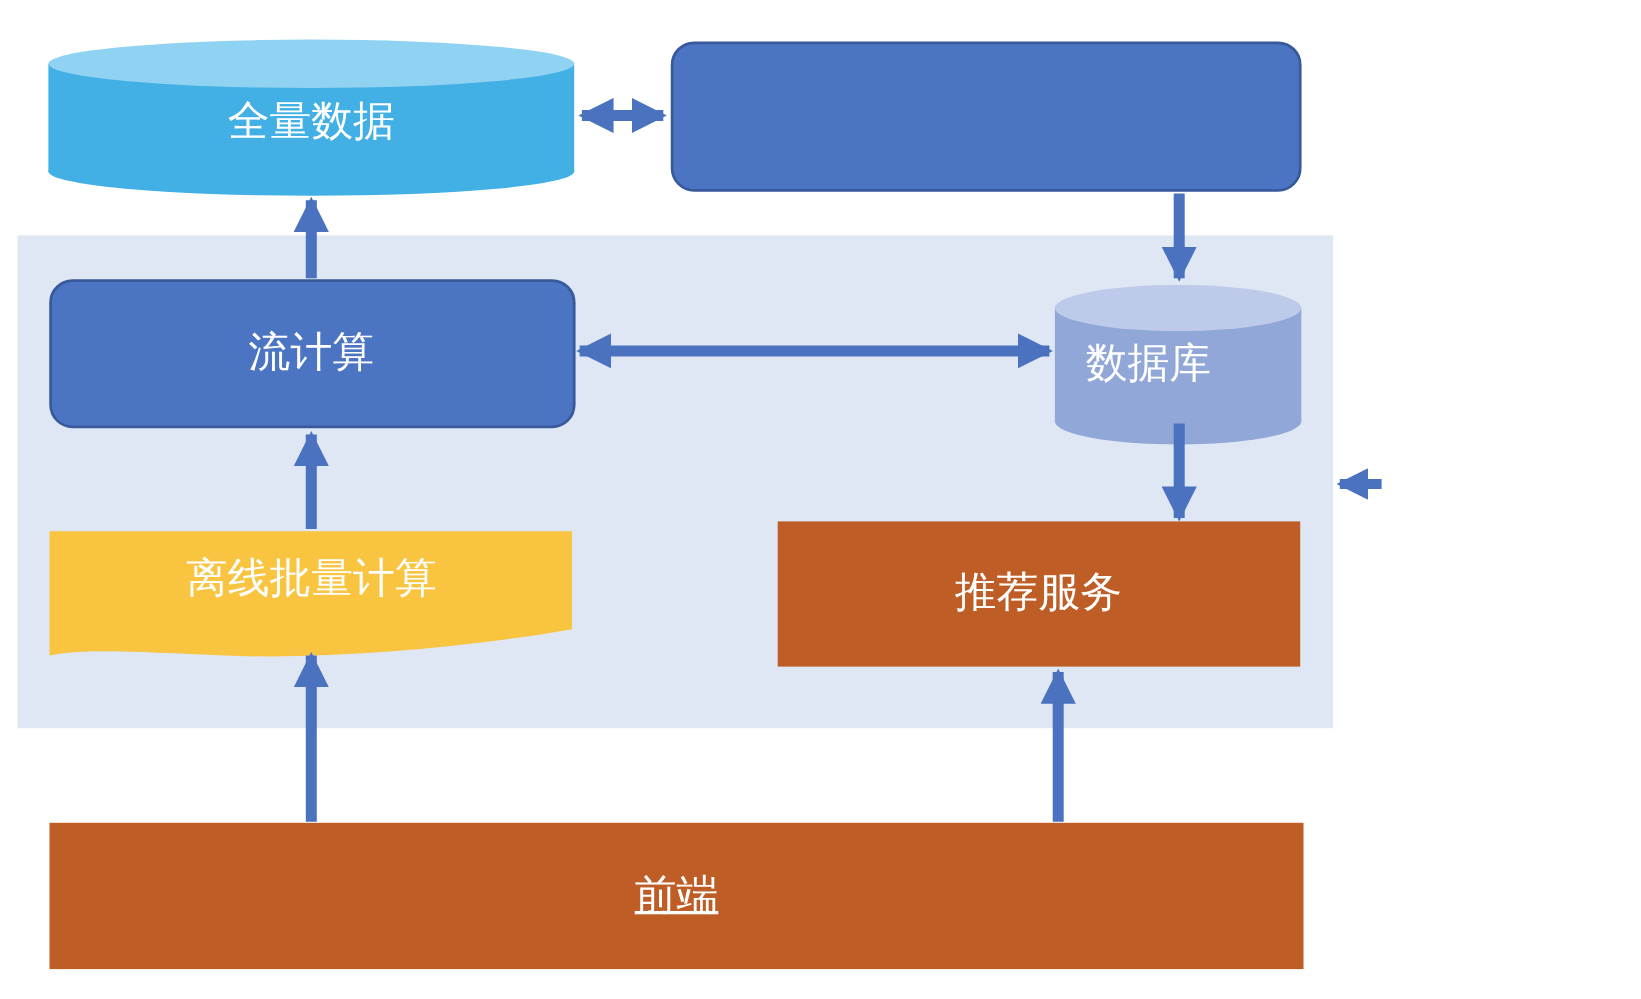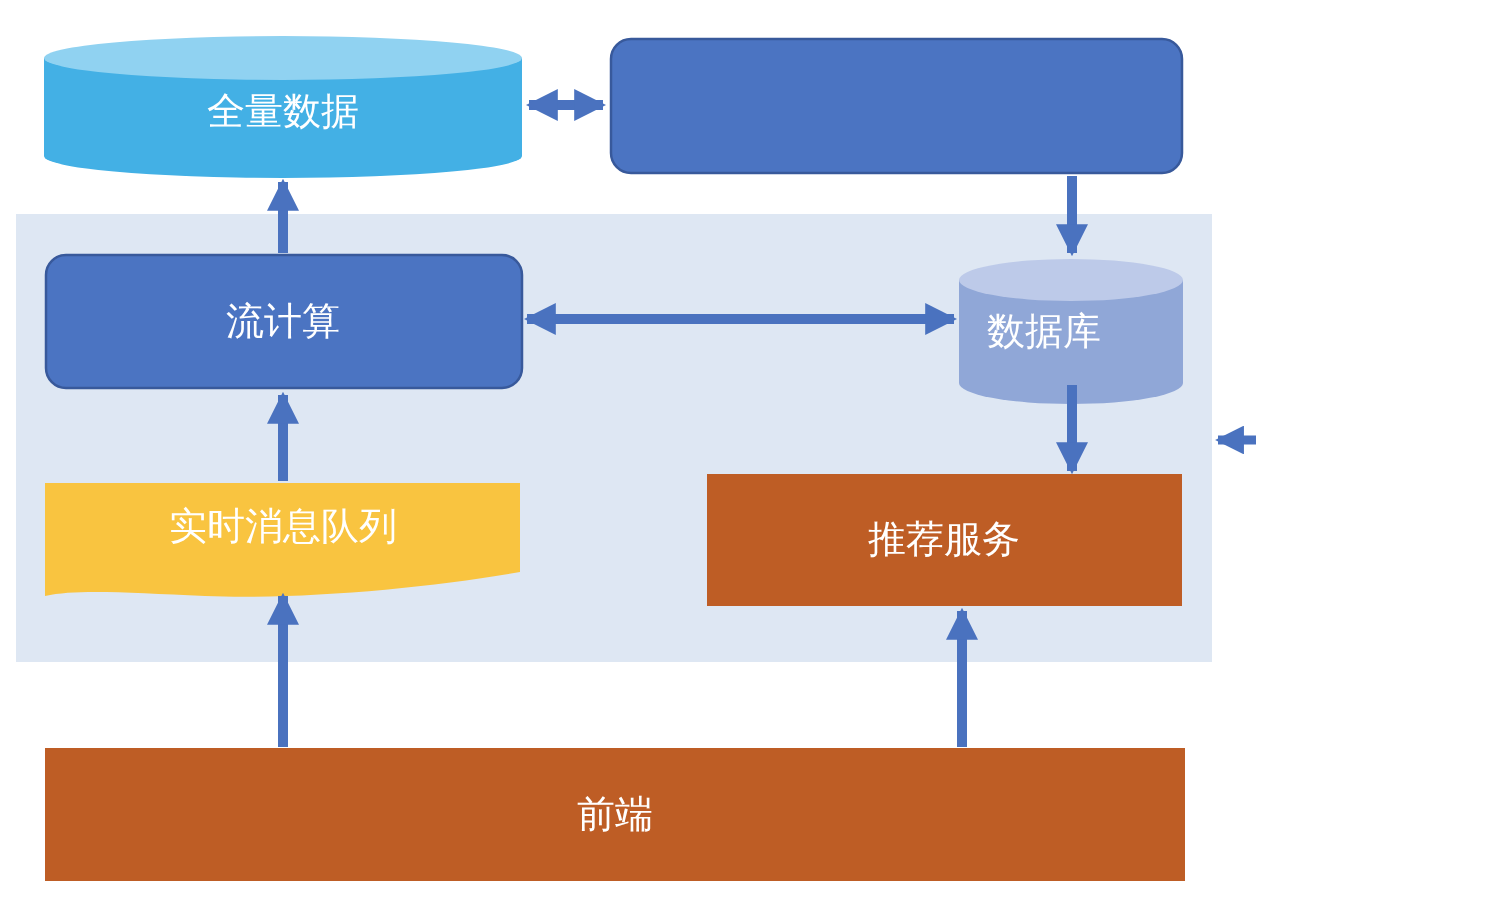--- a/index.html
+++ b/index.html
@@ -71,21 +71,21 @@
     </g>
   </svg>
 
   <div class="label" style="left:283px; top:112px;">全量数据</div>
 
 
   <div class="label" style="left:283px; top:322px;">流计算</div>
 
   <div class="label" style="left:1044px; top:332px;">数据库</div>
 
-  <div class="label" style="left:283px; top:527px;">实时消息队列</div>
+  <div class="label" style="left:283px; top:527px;">离线批量计算</div>
 
   <div class="label" style="left:944px; top:540px;">推荐服务</div>
 
-  <div class="label" style="left:615px; top:815px;">前端</div>
+  <div class="label" style="left:615px; top:815px;text-decoration:underline;">前端</div>
 
   <div class="label vertical" style="left:1377px; top:443px;">监控</div>
 
 </div>
 
 </body></html>

